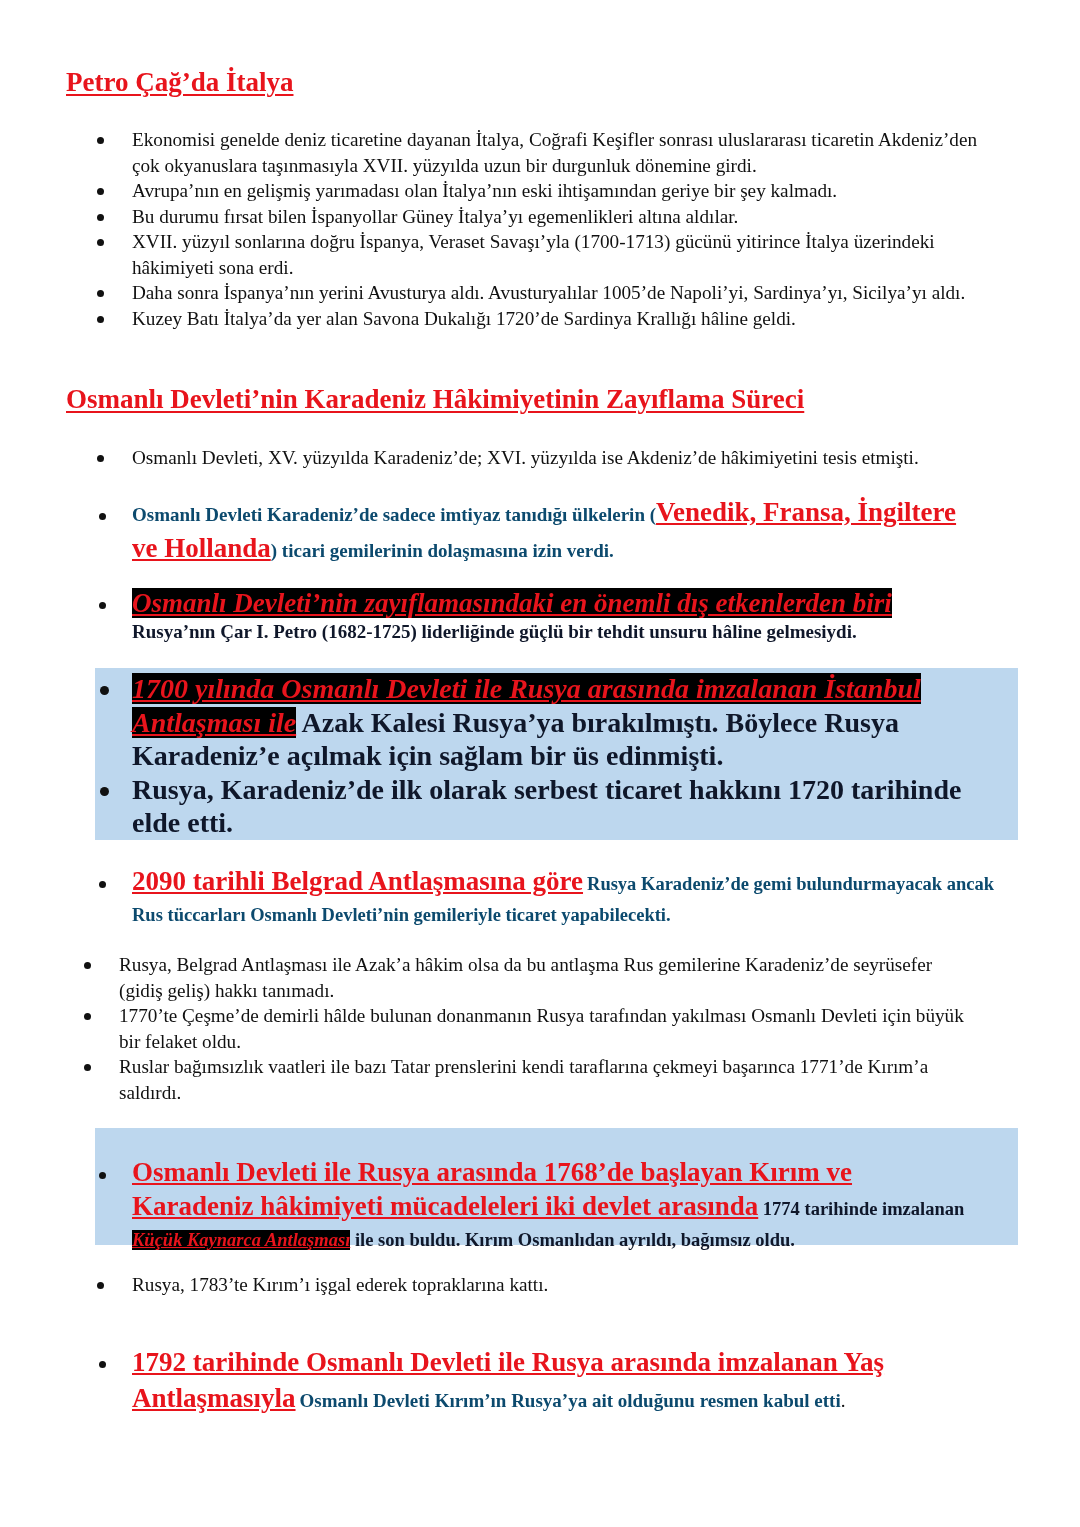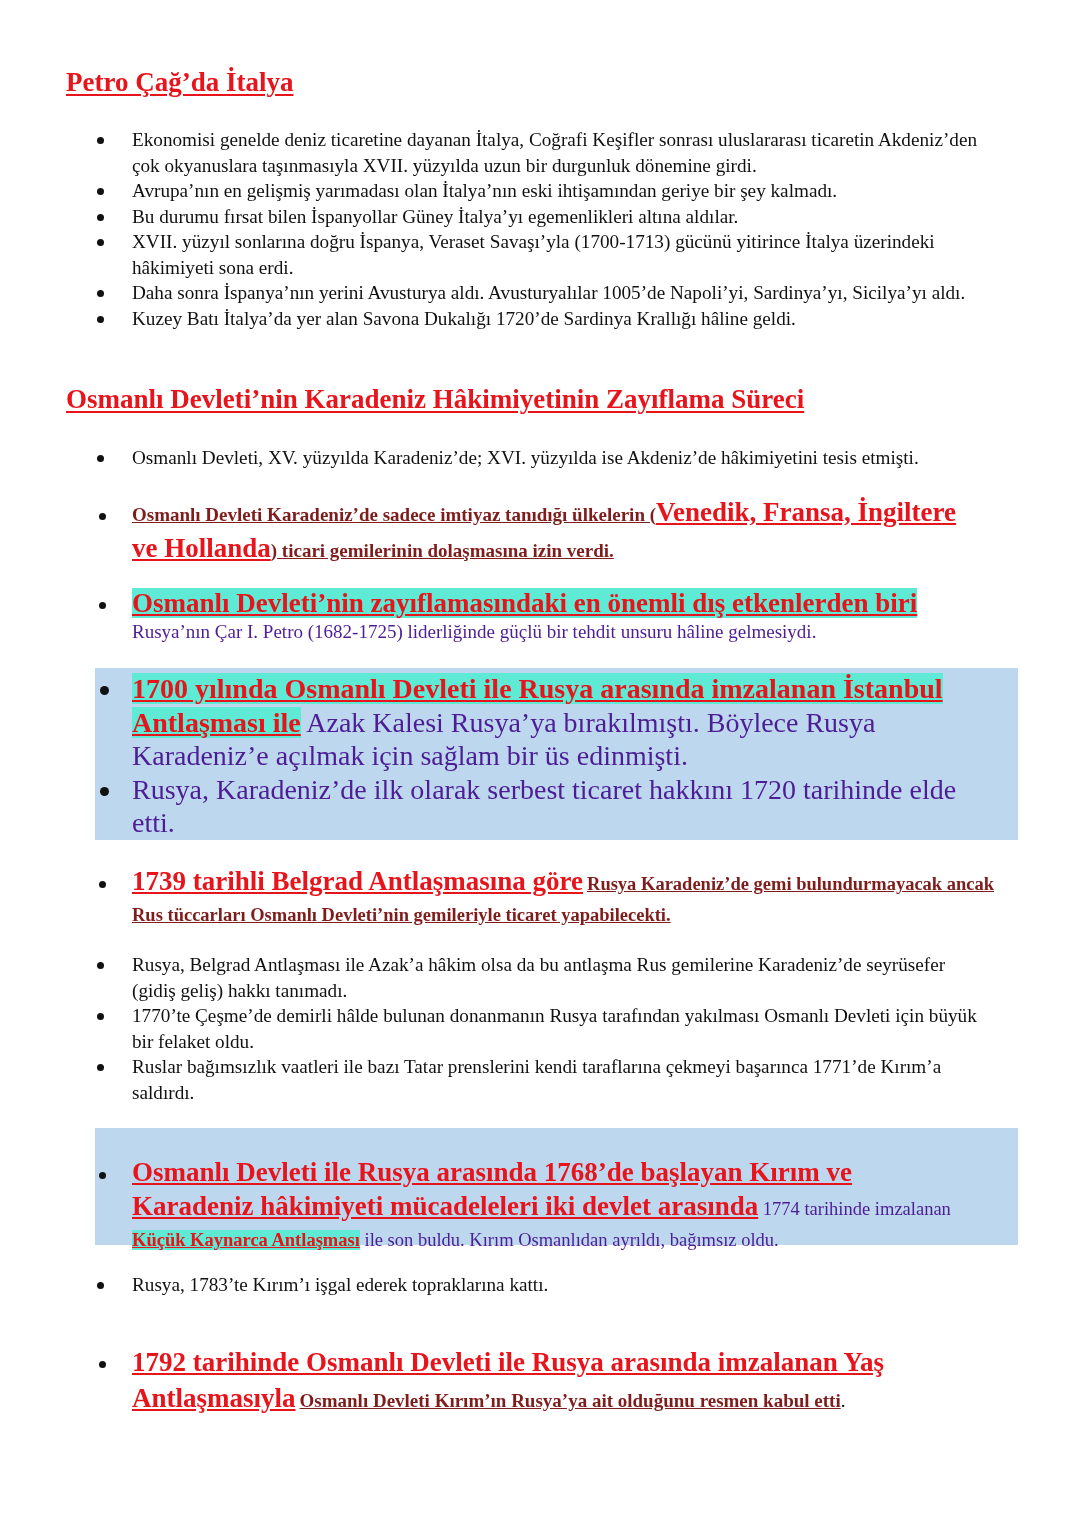--- a/index.html
+++ b/index.html
@@ -18,26 +18,26 @@
   ul.blist { position: absolute; margin: 0; padding: 0; list-style: none; }
   ul.blist li { position: relative; padding-left: 35px; }
   ul.blist li .bullet {
     position: absolute; left: 0; width: 7px; height: 7px; border-radius: 50%;
     background: #111;
   }
   .normal { font-size: 19.2px; line-height: 25.5px; }
   .normal li { margin-bottom: 0; }
   .normal li .bullet { top: 10px; left: 2px; }
 
-  .bold-ul { font-weight: bold; text-decoration: underline; color: #7f1d1d; }
+  .bold-ul { font-weight: bold; color: #0c4a6e; }
   .red-big { color: #e8141c; font-weight: bold; text-decoration: underline; text-decoration-color: #e8141c; }
-  .hl { background: #5eead4; }
+  .hl { background: #000000; font-style: italic; }
   .band { position: absolute; background: #bdd7ee; }
 
-  .b-black { font-weight: normal; color: #4c1d95; }
+  .b-black { font-weight: bold; color: #0f172a; }
 </style>
 </head>
 <body>
 
 <div class="page">
 
   <h1 class="heading" style="top:67px;">Petro Çağ’da İtalya</h1>
 
   <ul class="blist normal" style="left:97px; top:127px; width:890px;">
     <li><span class="bullet"></span><span>Ekonomisi genelde deniz ticaretine dayanan İtalya, Coğrafi Keşifler sonrası uluslararası ticaretin Akdeniz’den çok okyanuslara taşınmasıyla XVII. yüzyılda uzun bir durgunluk dönemine girdi.</span></li>
@@ -77,26 +77,26 @@
     </li>
     <li>
       <span class="bullet" style="top:14px; left:3px; width:9px; height:9px;"></span>
       <span class="b-black">Rusya, Karadeniz’de ilk olarak serbest ticaret hakkını 1720 tarihinde elde etti.</span>
     </li>
   </ul>
 
   <ul class="blist" style="left:97px; top:866px; width:920px;">
     <li style="line-height:30px;">
       <span class="bullet" style="top:15px; left:2px;"></span>
-      <span class="red-big" style="font-size:27px;">1739 tarihli Belgrad Antlaşmasına göre</span>
+      <span class="red-big" style="font-size:27px;">2090 tarihli Belgrad Antlaşmasına göre</span>
       <span class="bold-ul" style="font-size:18.5px;">Rusya Karadeniz’de gemi bulundurmayacak ancak Rus tüccarları Osmanlı Devleti’nin gemileriyle ticaret yapabilecekti.</span>
     </li>
   </ul>
 
-  <ul class="blist normal" style="left:97px; top:952px; width:890px;">
+  <ul class="blist normal" style="left:84px; top:952px; width:890px;">
     <li><span class="bullet"></span><span>Rusya, Belgrad Antlaşması ile Azak’a hâkim olsa da bu antlaşma Rus gemilerine Karadeniz’de seyrüsefer (gidiş geliş) hakkı tanımadı.</span></li>
     <li><span class="bullet"></span><span>1770’te Çeşme’de demirli hâlde bulunan donanmanın Rusya tarafından yakılması Osmanlı Devleti için büyük bir felaket oldu.</span></li>
     <li><span class="bullet"></span><span>Ruslar bağımsızlık vaatleri ile bazı Tatar prenslerini kendi taraflarına çekmeyi başarınca 1771’de Kırım’a saldırdı.</span></li>
   </ul>
 
   <div class="band" style="left:95px; top:1128px; width:923px; height:117px;"></div>
   <ul class="blist" style="left:97px; top:1130px; width:880px;margin-top:27px;">
     <li style="line-height:30px;">
       <span class="bullet" style="top:15px; left:2px;"></span>
       <span class="red-big" style="font-size:27px;">Osmanlı Devleti ile Rusya arasında 1768’de başlayan Kırım ve Karadeniz hâkimiyeti mücadeleleri iki devlet arasında</span><span class="b-black" style="font-size:18.5px; line-height:24px;"> 1774 tarihinde imzalanan </span><span class="red-big hl" style="font-size:18.5px;">Küçük Kaynarca Antlaşması</span><span class="b-black" style="font-size:18.5px;"> ile son buldu. Kırım Osmanlıdan ayrıldı, bağımsız oldu.</span>

